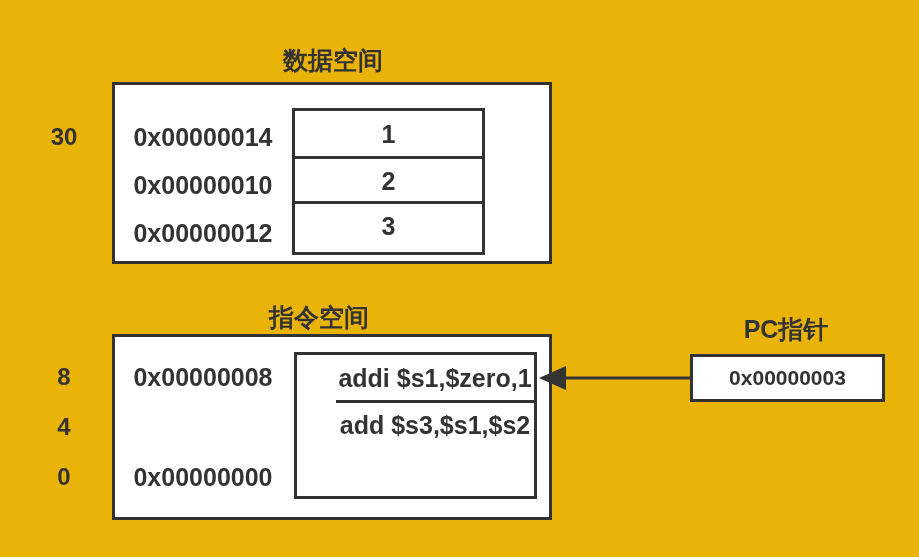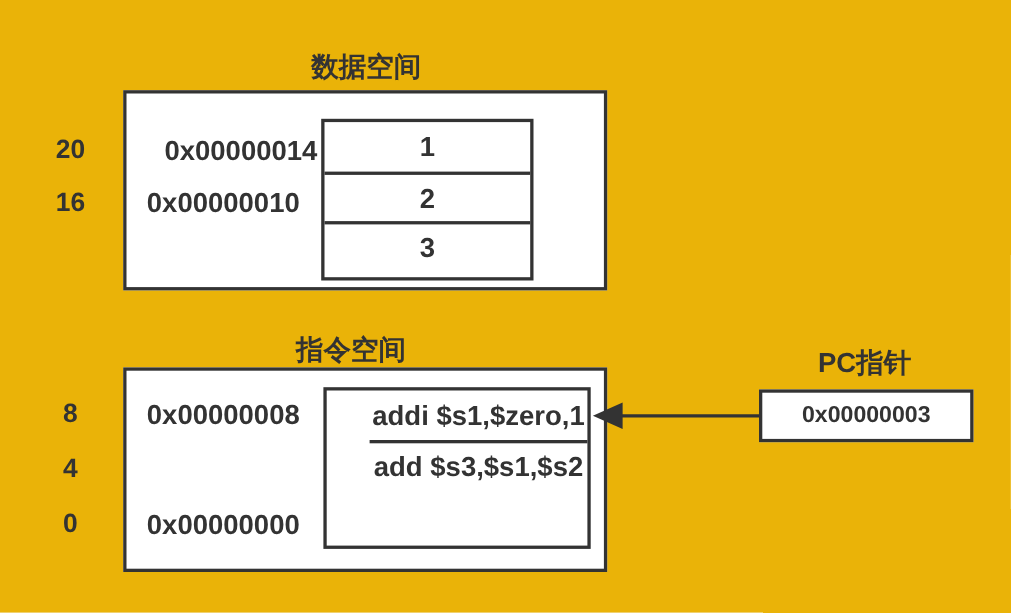--- a/index.html
+++ b/index.html
@@ -105,25 +105,25 @@
 </style>
 </head>
 <body>
 
 <div class="canvas">
 
   <div class="section-title" style="left:183px; top:44px; width:300px;">数据空间</div>
 
   <div class="outer-box" style="left:112px; top:82px; width:440px; height:182px;"></div>
 
-  <div class="offset-label" style="top:113px;">20</div>
-  <div class="offset-label" style="top:161px;">16</div>
+  <div class="offset-label" style="top:113px;">30</div>
 
-  <div class="address-label" style="top:113px;padding-left:16px;">0x00000014</div>
+  <div class="address-label" style="top:113px;">0x00000014</div>
   <div class="address-label" style="top:161px;">0x00000010</div>
+  <div class="address-label" style="top:209px;">0x00000012</div>
 
   <div class="inner-box" style="left:292px; top:108px; width:193px; height:147px;">
     <div class="inner-cell">1</div>
     <div class="inner-cell divider">2</div>
     <div class="inner-cell divider">3</div>
   </div>
 
   <div class="section-title" style="left:169px; top:301px; width:300px;">指令空间</div>
 
   <div class="outer-box" style="left:112px; top:334px; width:440px; height:186px;"></div>

